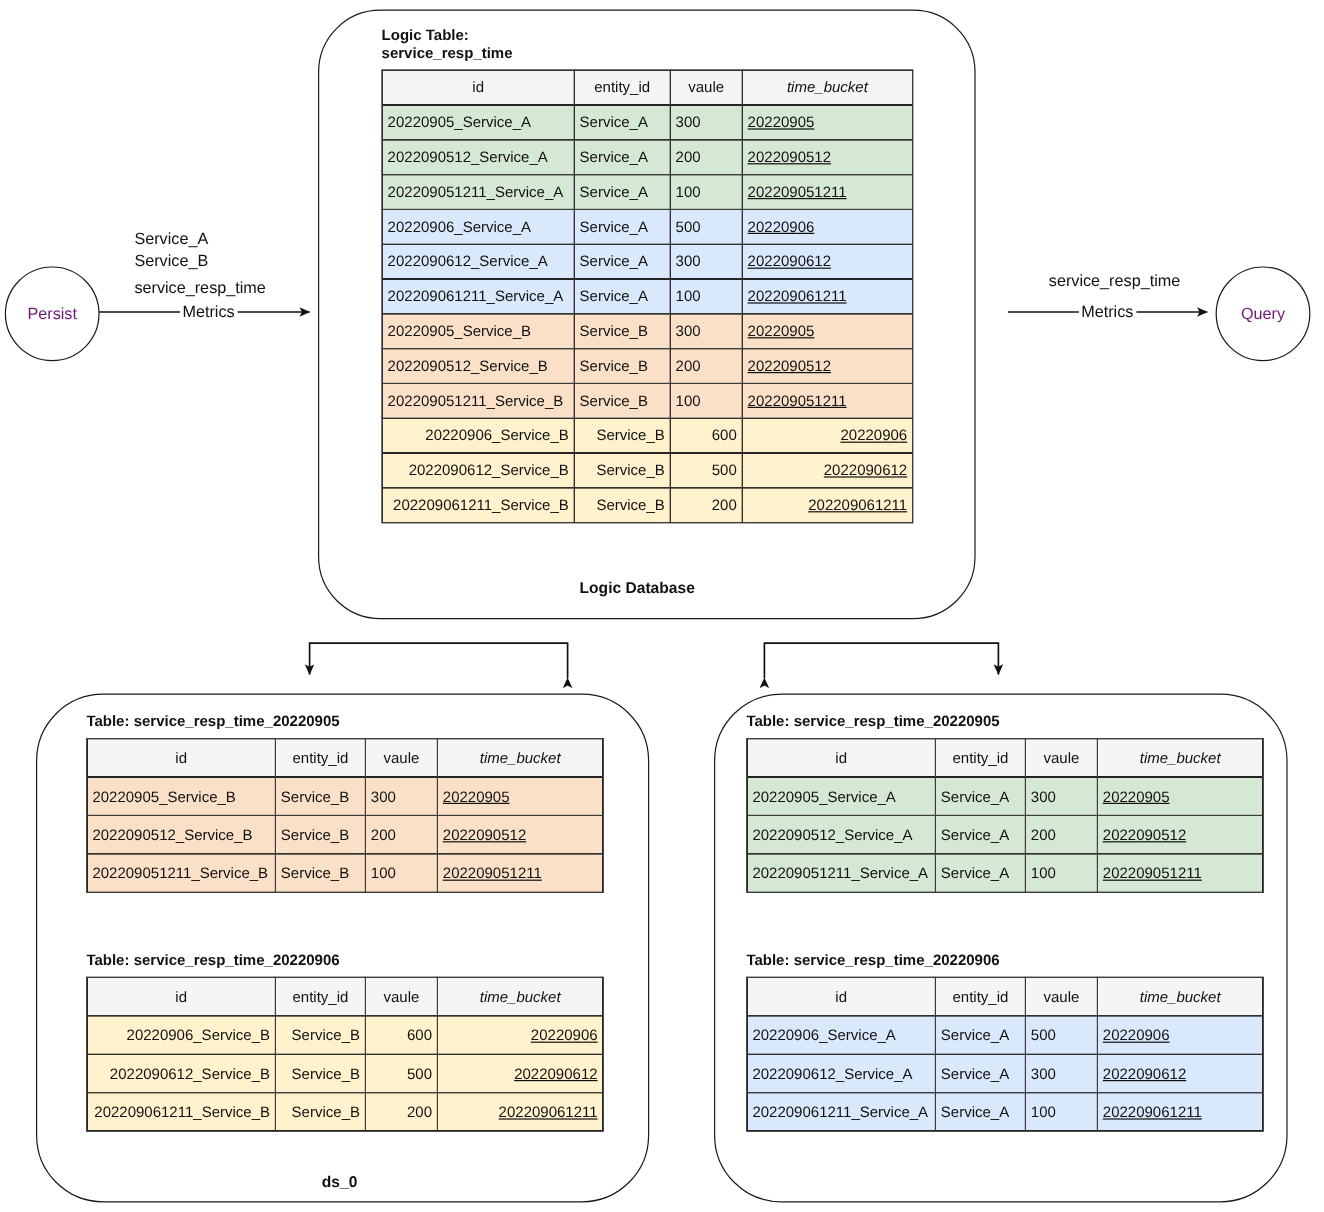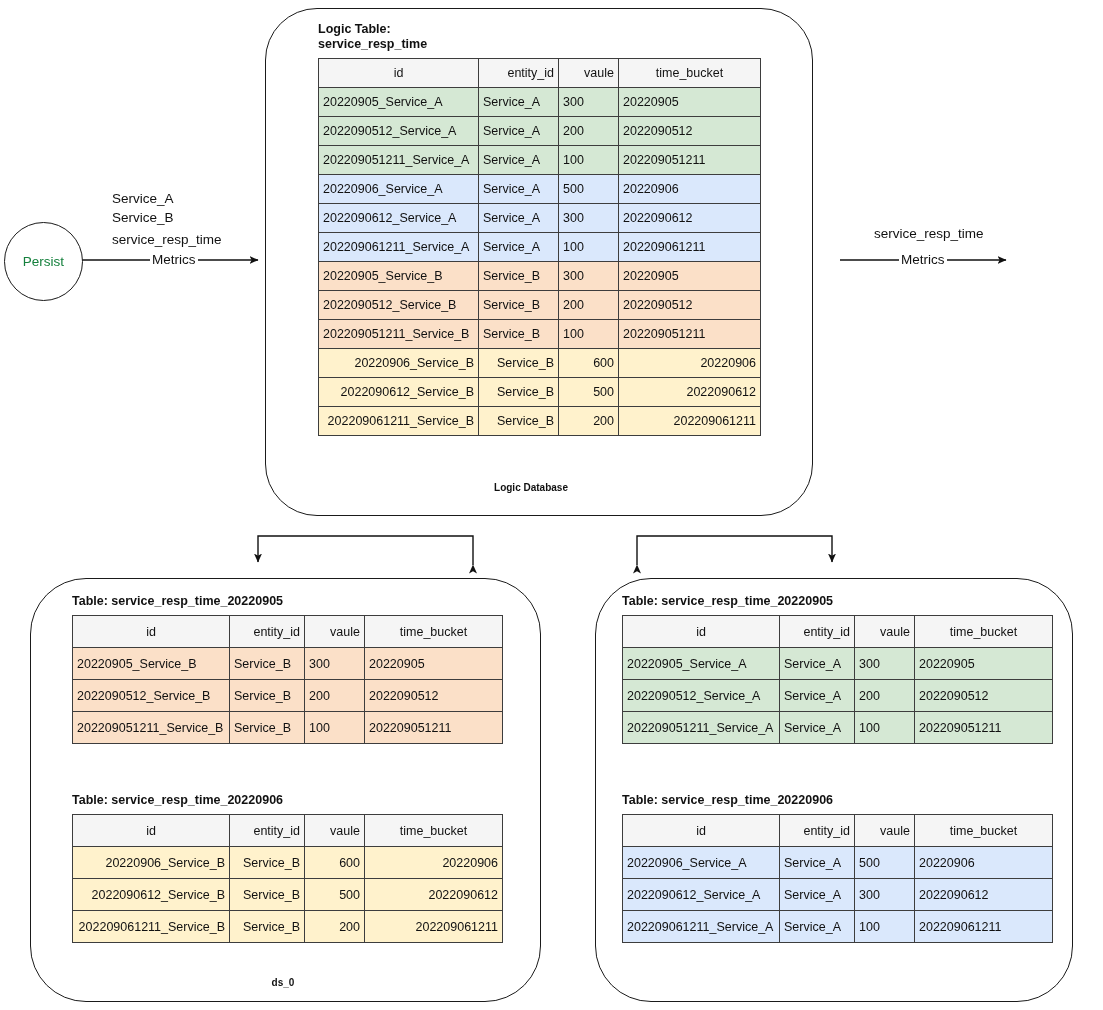--- a/index.html
+++ b/index.html
@@ -20,28 +20,28 @@
     box-sizing:border-box;
   }
   #logic-db-box{left:265px;top:8px;width:548px;height:508px;}
   #ds0-box{left:30px;top:578px;width:511px;height:424px;border-radius:56px;}
   #ds1-box{left:595px;top:578px;width:478px;height:424px;border-radius:56px;}
 
   
   .circle{
     position:absolute;border:1.4px solid #1a1a1a;border-radius:50%;
     background:#fff;display:flex;align-items:center;justify-content:center;
-    font-size:13.5px;color:#15803d;
+    font-size:13.5px;color:#701a75;
   }
   #persist-node{left:4px;top:222px;width:77px;height:77px;}
   #query-node{left:1013px;top:222px;width:77px;height:77px;}
 
   
   .lbl{position:absolute;font-size:13.5px;color:#111;white-space:nowrap;}
-  .lbl.bold{font-weight:bold;font-size:10px;}
+  .lbl.bold{font-weight:bold;font-size:13px;}
   .lbl.center{transform:translateX(-50%);}
 
   #persist-edge-l1{left:112px;top:191px;}
   #persist-edge-l2{left:112px;top:210px;}
   #persist-edge-l3{left:112px;top:232px;}
   #persist-edge-l4{left:150px;top:252px;background:#fff;padding:0 2px;}
 
   #query-edge-l1{left:874px;top:226px;}
   #query-edge-l2{left:899px;top:252px;background:#fff;padding:0 2px;}
 
@@ -57,25 +57,25 @@
     border:1px solid #3d3d3d;
     font-size:12.5px;font-weight:normal;color:#111;
     padding:0 4px;height:29px;box-sizing:border-box;
     overflow:hidden;white-space:nowrap;
   }
   table.dt th{background:#f5f5f5;text-align:center;}
   table.dt td{text-align:left;}
   table.dt td.c-id{width:160px;}
   table.dt td.c-ent{width:80px;}
   table.dt td.c-val{width:60px;margin-top:24px;}
-  table.dt td.c-tb{width:142px;}
+  table.dt td.c-tb{width:142px;text-decoration:underline;}
   table.dt th.c-id{width:160px;}
-  table.dt th.c-ent{width:80px;text-align:right;}
-  table.dt th.c-val{width:60px;text-align:right;}
-  table.dt th.c-tb{width:142px;}
+  table.dt th.c-ent{width:80px;}
+  table.dt th.c-val{width:60px;}
+  table.dt th.c-tb{width:142px;font-style:italic;}
 
   
   .tblock.small table.dt th.c-id,.tblock.small table.dt td.c-id{width:157px;}
   .tblock.small table.dt th.c-ent,.tblock.small table.dt td.c-ent{width:75px;}
   .tblock.small table.dt th.c-val,.tblock.small table.dt td.c-val{width:60px;}
   .tblock.small table.dt th.c-tb,.tblock.small table.dt td.c-tb{width:138px;}
   .tblock.small table.dt th,.tblock.small table.dt td{height:32px;}
 
   
   tr.g td{background:#d5e8d4;}
@@ -214,20 +214,23 @@
   <div class="lbl bold center" id="logic-db-caption">Logic Database</div>
 
   <div class="circle" id="persist-node">
     <span>Persist</span>
   </div>
   <div class="lbl" id="persist-edge-l1">Service_A</div>
   <div class="lbl" id="persist-edge-l2">Service_B</div>
   <div class="lbl" id="persist-edge-l3">service_resp_time</div>
   <div class="lbl" id="persist-edge-l4">Metrics</div>
 
+  <div class="circle" id="query-node">
+    <span>Query</span>
+  </div>
   <div class="lbl" id="query-edge-l1">service_resp_time</div>
   <div class="lbl" id="query-edge-l2">Metrics</div>
 
   <div class="rbox" id="ds0-box"></div>
 
   <div class="tblock small" id="ds0-t1">
     <div class="tcap">Table: service_resp_time_20220905</div>
     <table class="dt">
       <thead>
         <tr>

